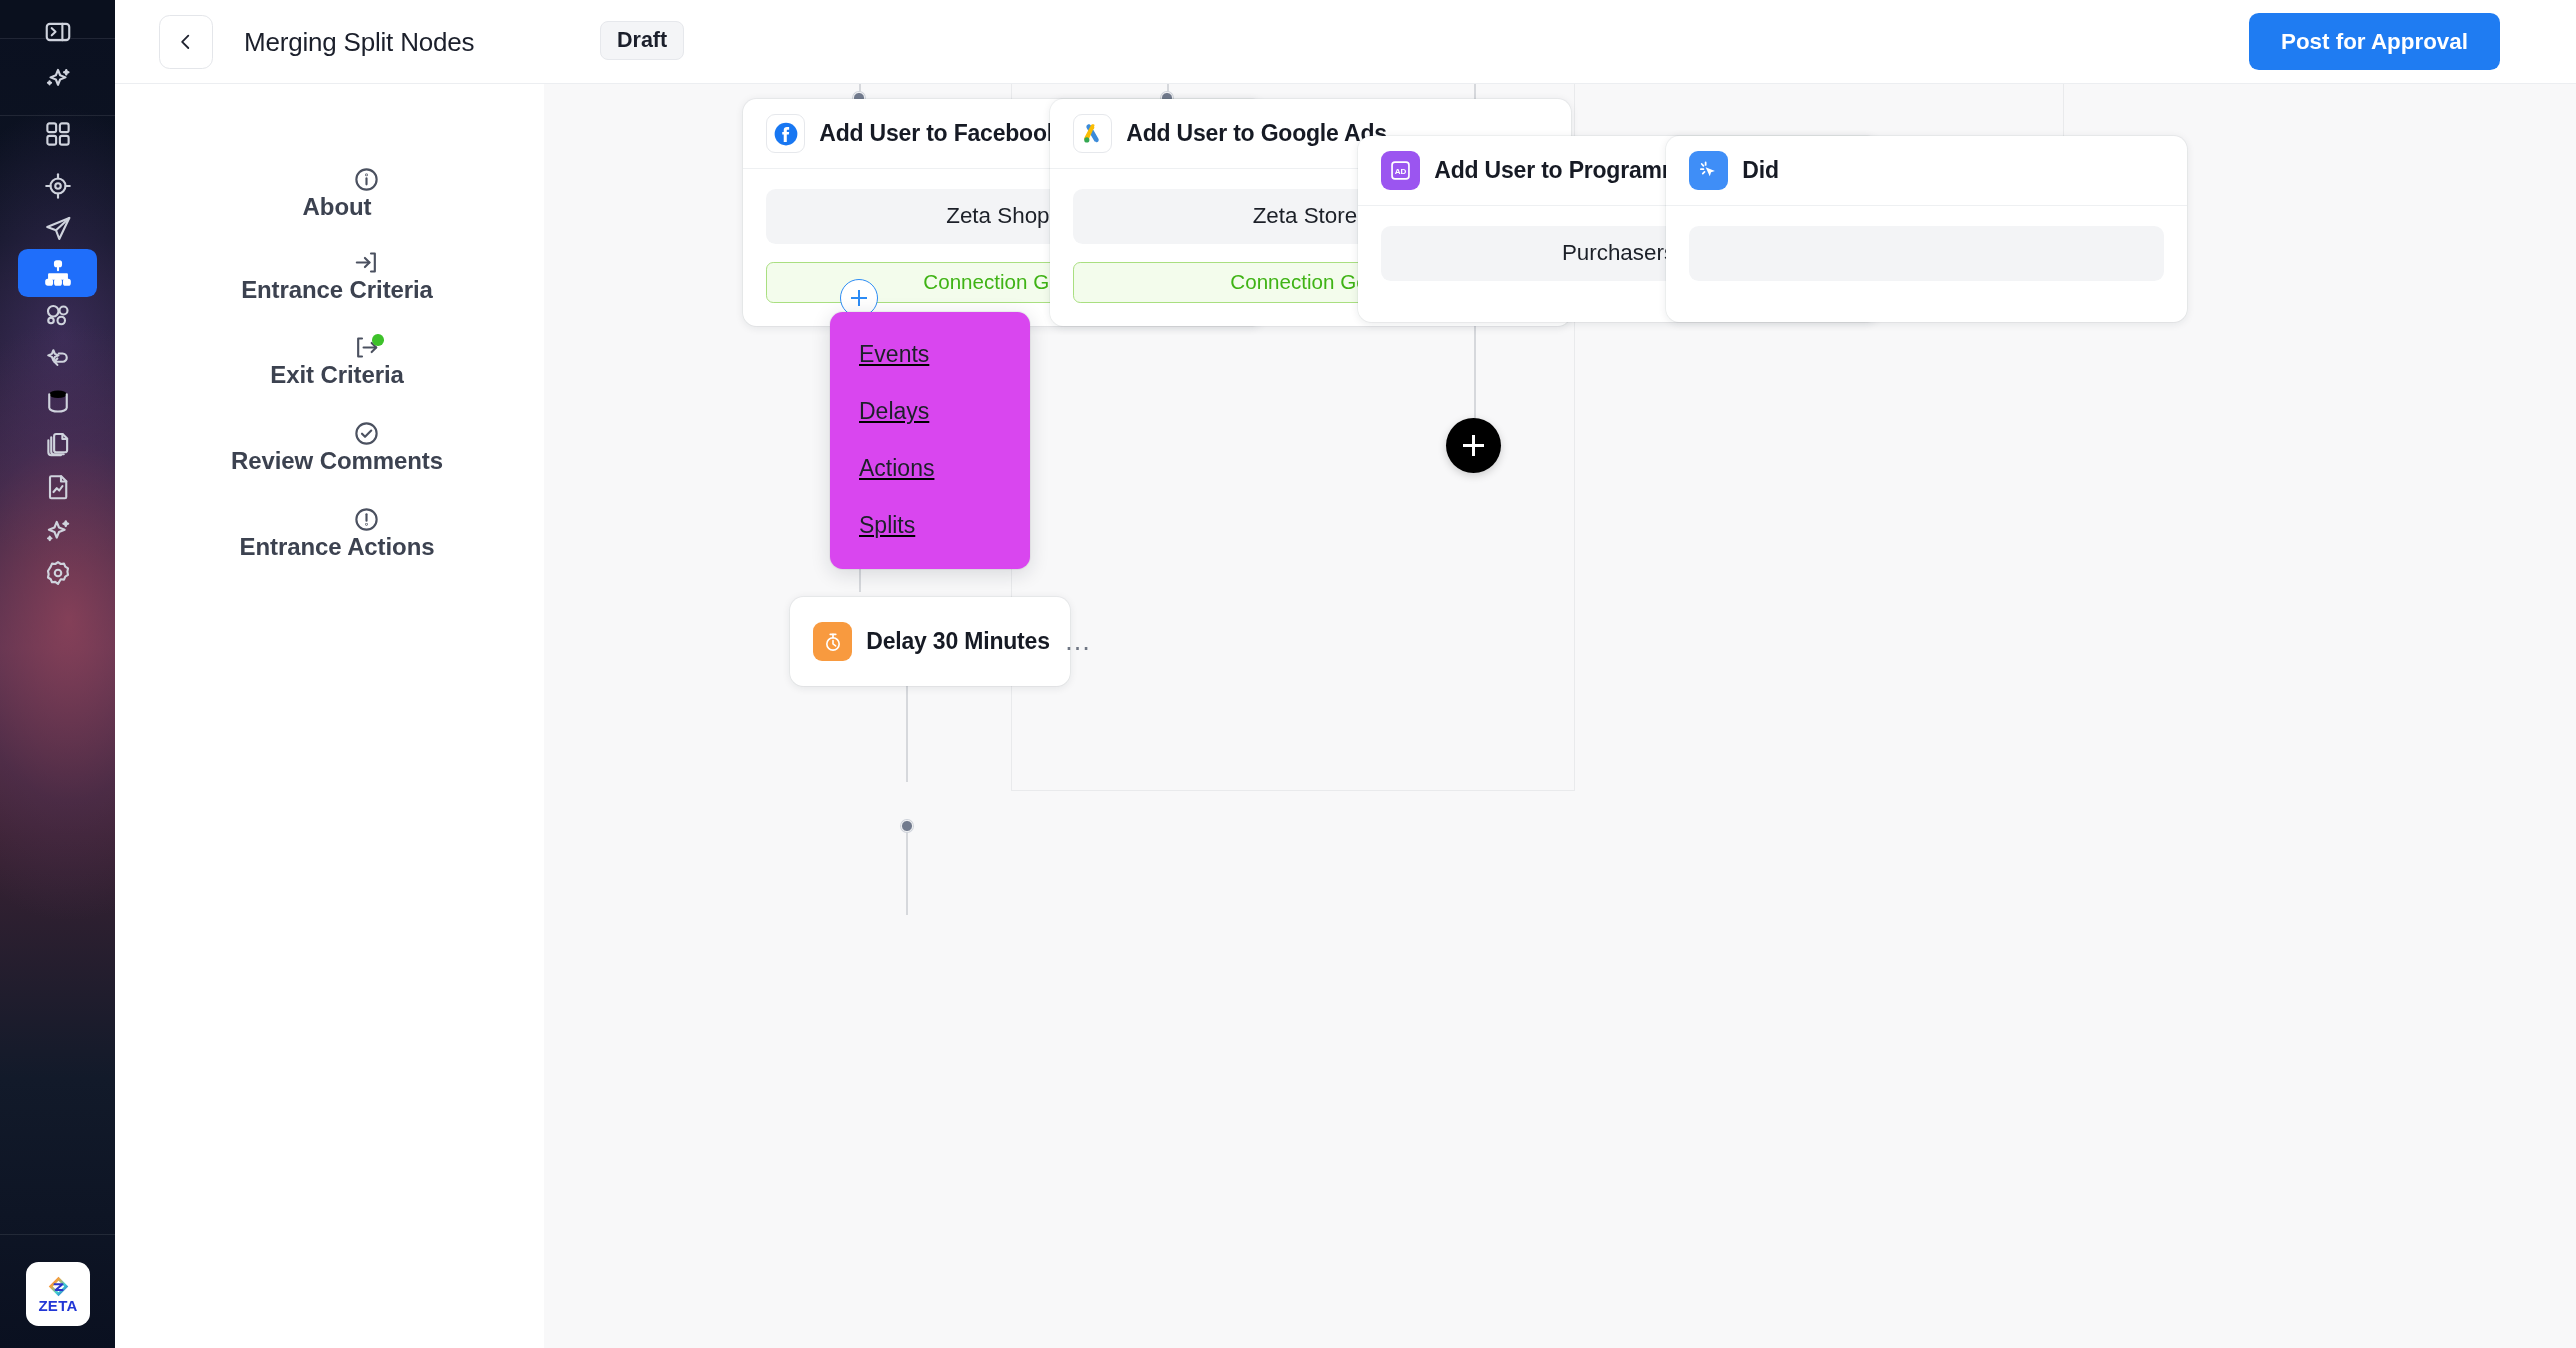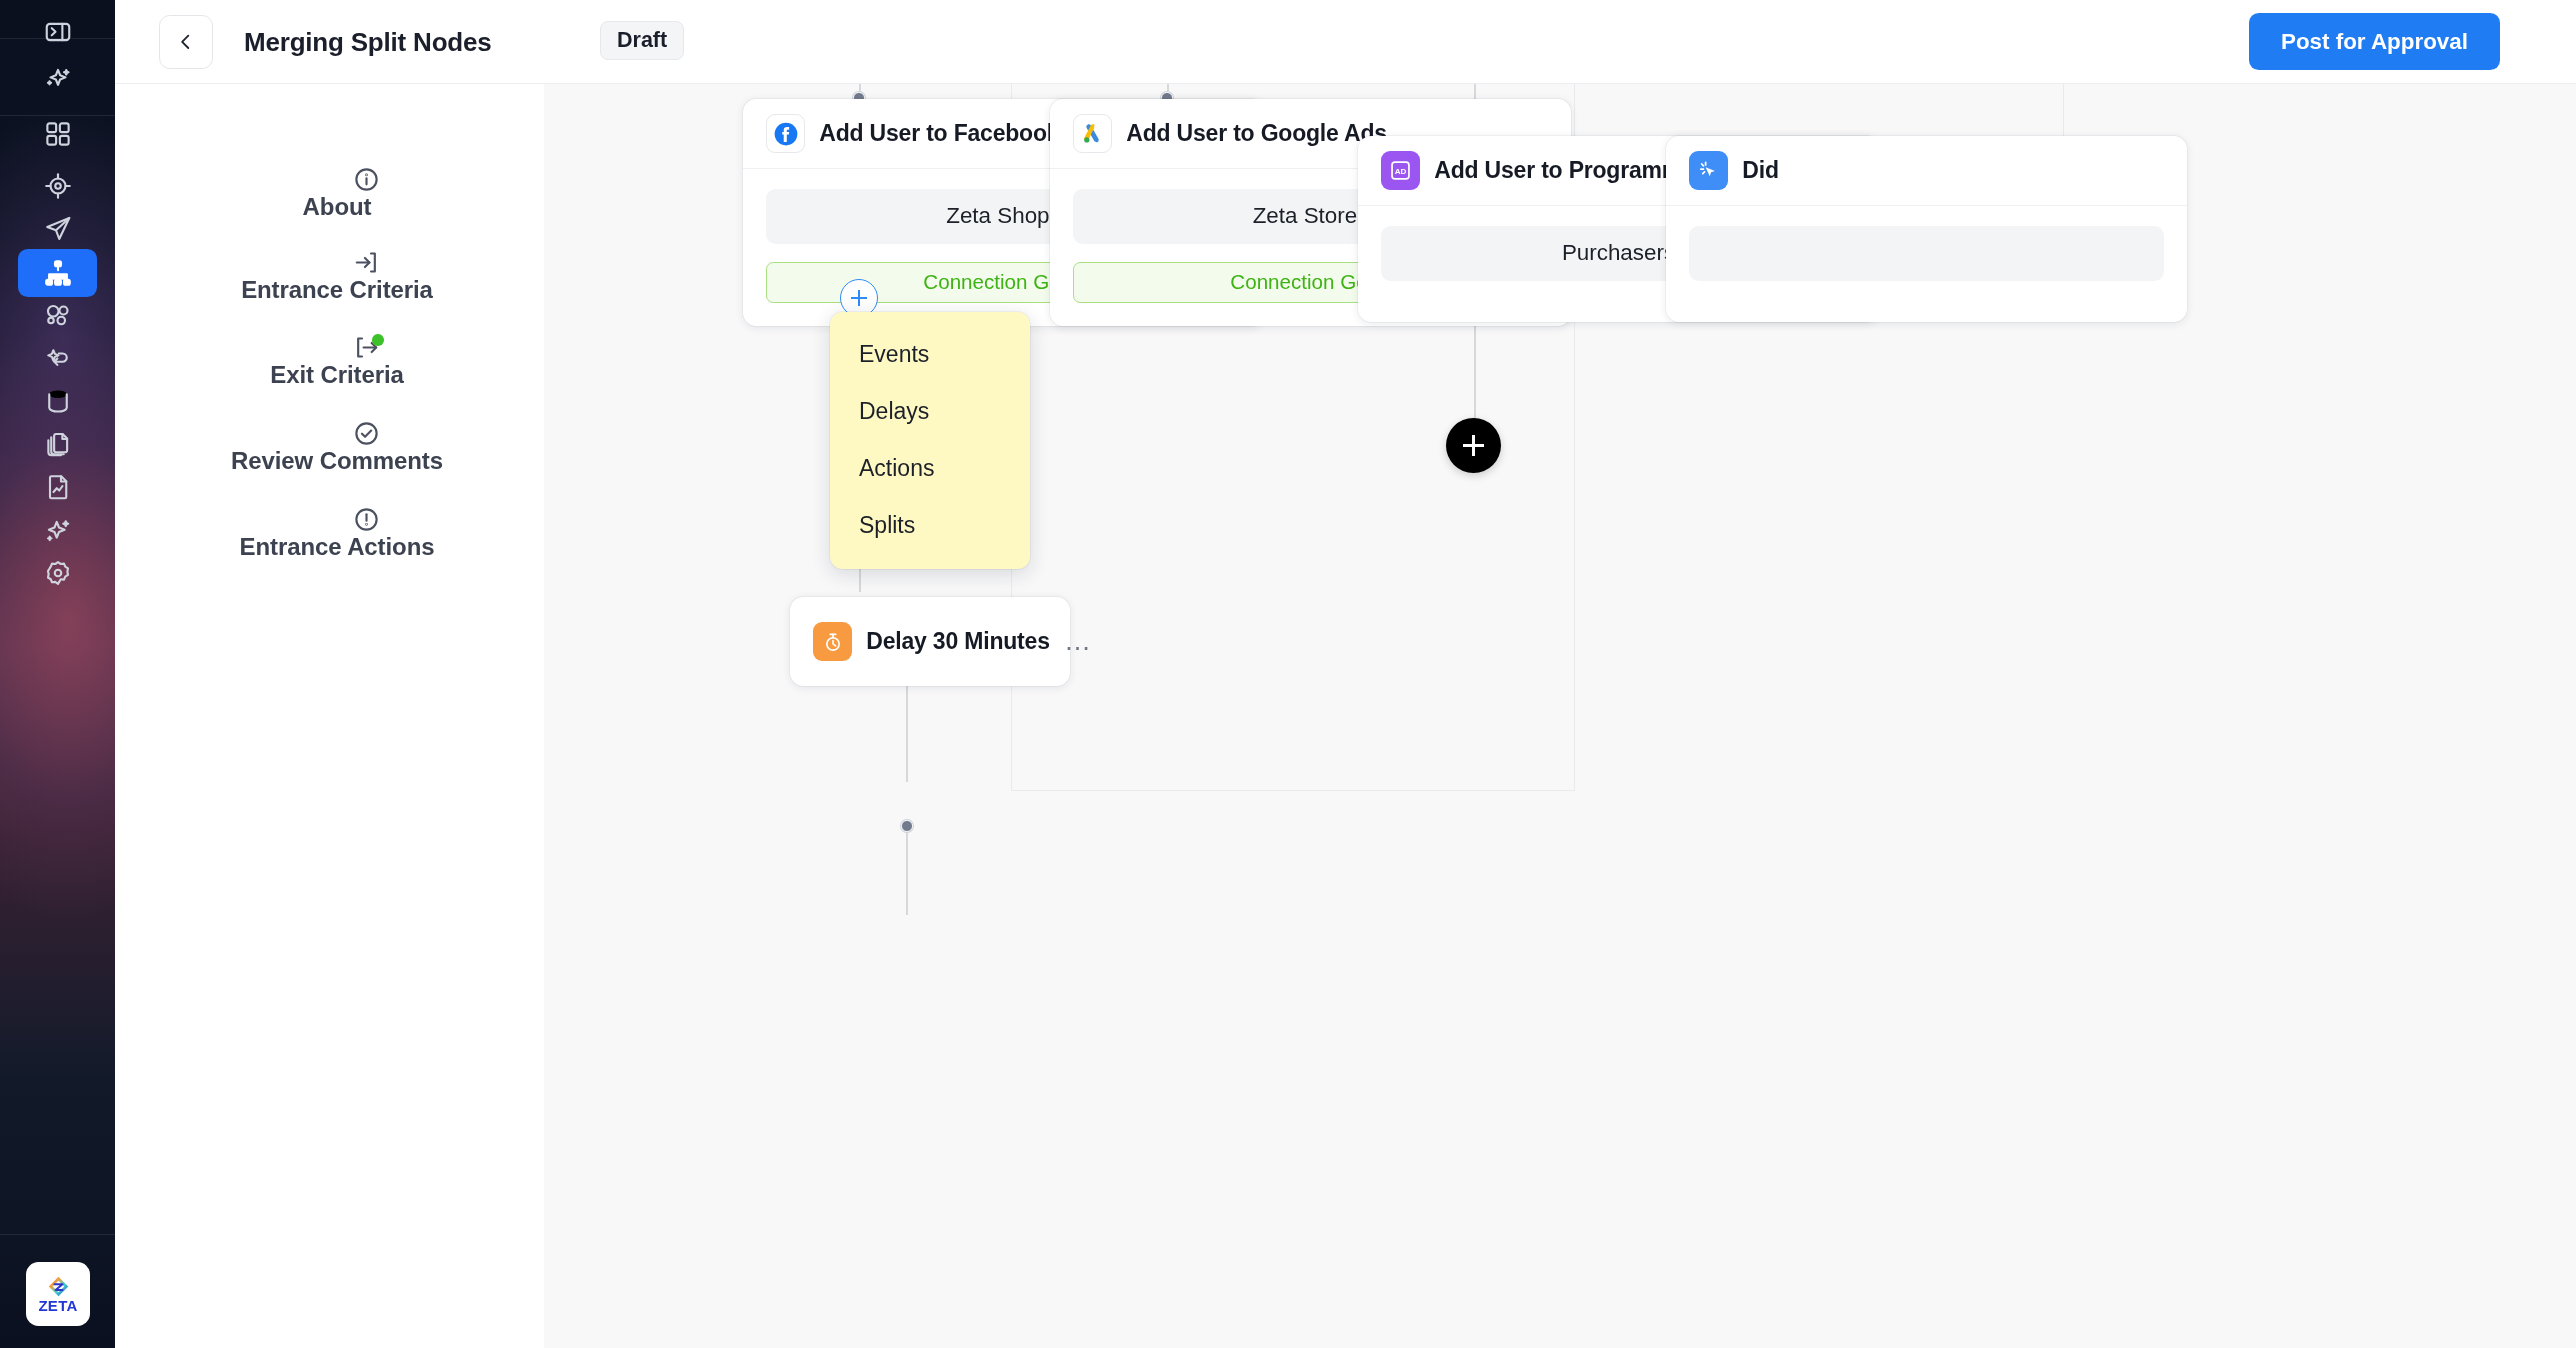--- a/index.html
+++ b/index.html
@@ -53,21 +53,21 @@
   }
   .back-btn {
     position: absolute; left: 44px; top: 15px; width: 54px; height: 54px;
     border: 0.9px solid #e4e6ea; border-radius: 10.7px; background: #fff;
     display: flex; align-items: center; justify-content: center; cursor: pointer;
   }
   .back-btn svg { width: 19.7px; height: 19.7px; }
   .back-btn svg path { stroke: #1f2330; stroke-width: 2.2; fill: none; stroke-linecap: round; stroke-linejoin: round; }
   .page-title {
     position: absolute; left: 129px; top: 27px;
-    font-size: 26px; font-weight: 700; color: #1b1f2b; letter-spacing: -0.2px;
+    font-size: 26px; font-weight: 400; color: #1b1f2b; letter-spacing: -0.2px;
   }
   .draft-badge {
     position: absolute; left: 485px; top: 20.6px; height: 39px;
     padding: 0 16px; background: #f4f5f7; border: 0.9px solid #e6e8ec;
     border-radius: 8px; display: flex; align-items: center;
     font-size: 21.5px; font-weight: 600; color: #1b1f2b;
   }
   .post-btn {
     position: absolute; right: 76px; top: 13.4px; height: 57px; padding: 0 32px;
     background: #1f7cf2; border: none; border-radius: 9.8px; cursor: pointer;
@@ -148,23 +148,24 @@
     background: #000; cursor: pointer;
     display: flex; align-items: center; justify-content: center;
     box-shadow: 0 2.7px 9px rgba(0,0,0,0.18);
   }
   .plus-solid::before, .plus-solid::after { content: ""; position: absolute; background: #fff; }
   .plus-solid::before { width: 21.5px; height: 2.7px; }
   .plus-solid::after { width: 2.7px; height: 21.5px; }
 
   
   .dropdown {
-    position: absolute; width: 200px; background: #fef9c3;
+    position: absolute; width: 200px; background: #d946ef;
     border-radius: 12.5px; box-shadow: 0 4.5px 19.7px rgba(20,26,40,0.14), 0 0 0 0.9px rgba(30,38,55,0.05);
     padding: 14.3px 0;
+    text-decoration: underline;
   }
   .dd-item {
     height: 57px; display: flex; align-items: center; padding-left: 29px;
     font-size: 23px; color: #1c2028; cursor: pointer;
   }
 </style>
 </head>
 <body>
 
 <div id="app">

